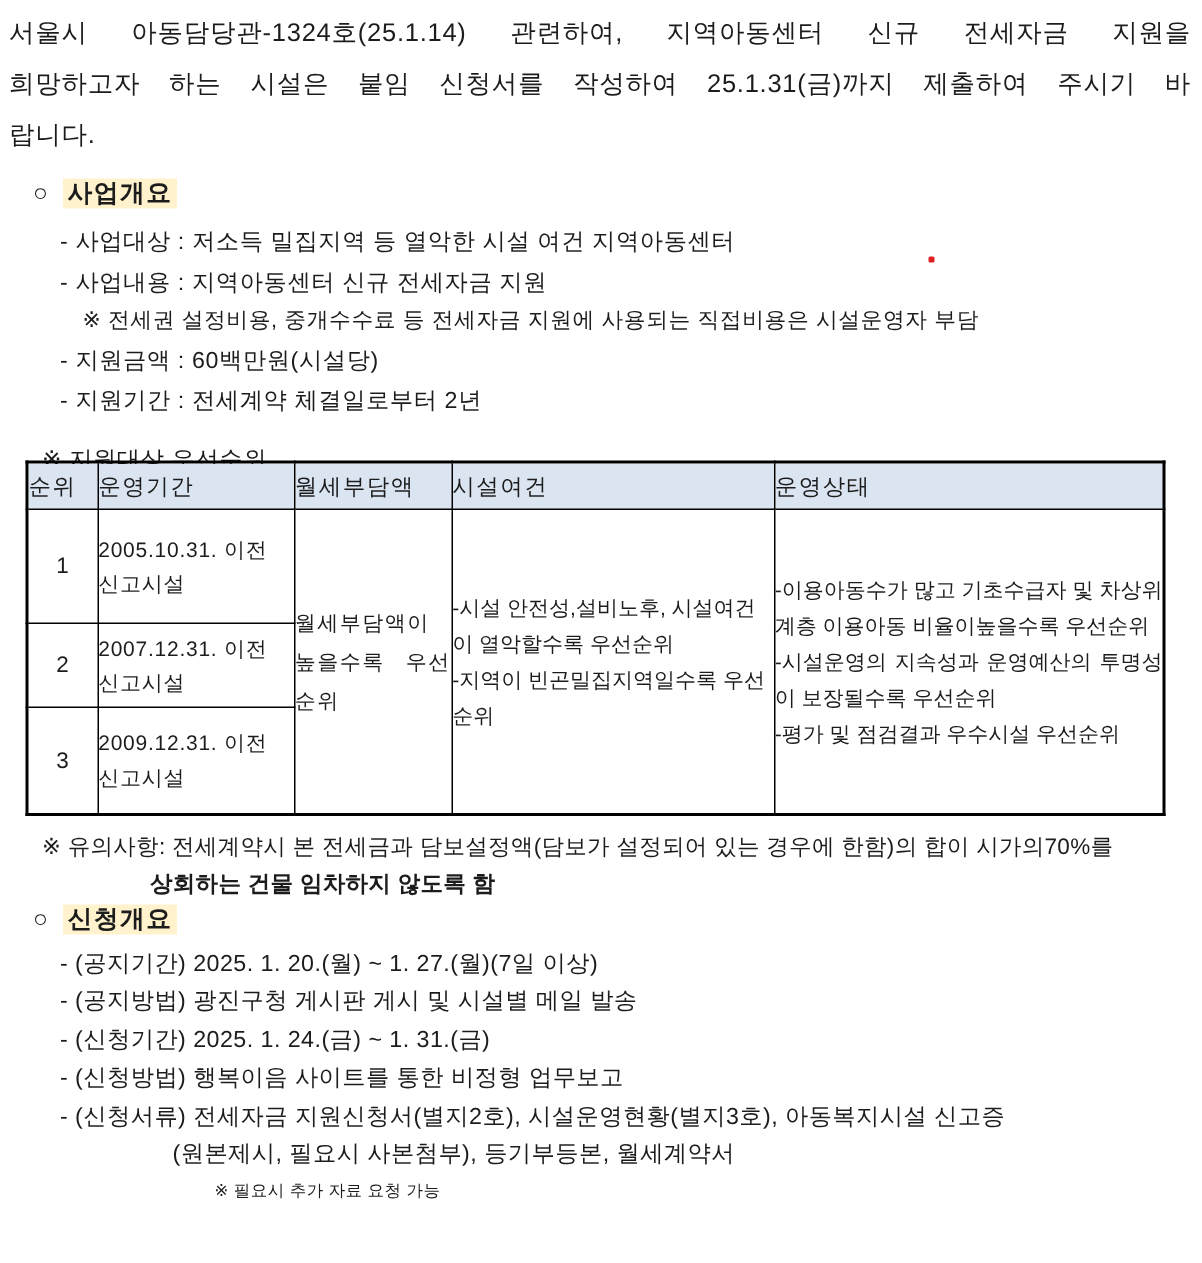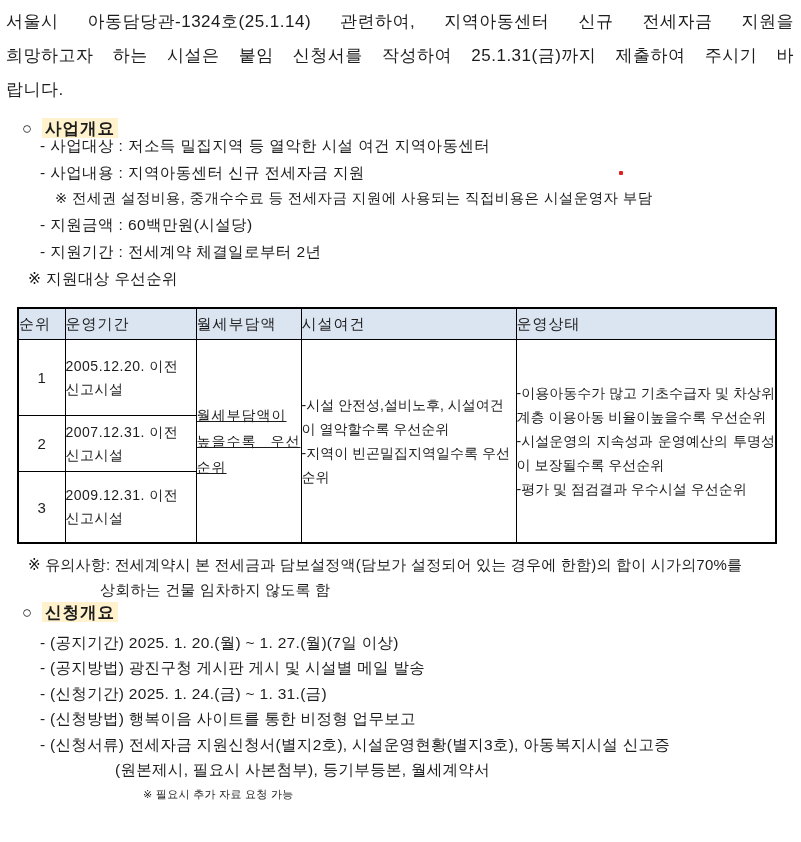--- a/index.html
+++ b/index.html
@@ -16,24 +16,24 @@
   .intro{position:absolute;top:5px;left:6px;width:788px;font-size:17px;line-height:34px;letter-spacing:0.5px;}
   .intro .jline{text-align:justify;text-align-last:justify;}
   .intro .lline{text-align:left;}
 
   
   .sec-head{position:absolute;left:6px;width:789px;font-size:16.5px;padding-left:16px;}
   .sec-head .marker{margin-right:10px;}
   .sec-head .title{background:var(--highlight-yellow);padding:1px 3px;font-weight:600;letter-spacing:1px;text-align:right;}
 
   
-  .biz-items{position:absolute;top:132px;left:6px;width:789px;font-size:15.5px;letter-spacing:0.4px;}
+  .biz-items{position:absolute;top:148px;left:6px;width:789px;font-size:15.5px;letter-spacing:0.4px;}
   .biz-items .item{padding-left:34px;line-height:27px;}
   .biz-items .note{padding-left:49px;line-height:25px;font-size:14.5px;}
-  .biz-items .priority{padding-left:22px;line-height:27px;}
+  .biz-items .priority{padding-left:22px;line-height:27px;margin-top:12px;}
 
   
   table.priority{
     position:absolute;top:307px;left:17px;
     border-collapse:collapse;table-layout:fixed;
     width:758px;font-size:14px;
     border:2px solid var(--border-black);
   }
   table.priority td,table.priority th{
     border:1px solid var(--border-black);
@@ -42,29 +42,29 @@
   }
   table.priority th{
     background:var(--table-header-bg);
     height:30px;text-align:left;font-size:15px;letter-spacing:1px;
   }
   .col-rank{width:47px;} .col-period{width:131px;} .col-rent{width:105px;}
   .col-cond{width:215px;} .col-oper{width:260px;}
   tr.r1 td{height:75px;} tr.r2 td{height:55px;} tr.r3 td{height:70px;}
   td.rank{text-align:center;font-size:15px;}
   td.period{text-align:left;padding:0 6px 0 10px;line-height:23px;letter-spacing:0.5px;}
-  td.rent{padding:0 8px;line-height:26px;text-align:justify;letter-spacing:1px;text-decoration:underline;}
+  td.rent{padding:0 8px;line-height:26px;text-align:justify;letter-spacing:1px;}
   td.cond,td.oper{padding:0 7px;line-height:24px;text-align:left;}
   td.oper{text-align:justify;}
   .cellline{margin:0;}
 
   
   .caution{position:absolute;top:552px;left:6px;width:793px;font-size:15px;line-height:25px;letter-spacing:0.2px;}
   .caution .c1{padding-left:22px;}
-  .caution .c2{padding-left:94px;}
+  .caution .c2{padding-left:94px;font-weight:bold;}
 
   
   .app-items{position:absolute;top:630px;left:6px;width:789px;font-size:15.5px;letter-spacing:0.3px;}
   .app-items .item{padding-left:34px;line-height:25.4px;}
   .app-items .cont{padding-left:109px;line-height:25.4px;}
   .app-items .note{padding-left:137px;line-height:25.4px;font-size:11px;}
 
   
   .red-dot{position:absolute;top:171px;left:619px;width:4px;height:4px;background:var(--red-mark);border-radius:1px;}
 </style>
@@ -104,21 +104,21 @@
     <tbody>
         <tr>
       <th>순위</th>
       <th>운영기간</th>
       <th>월세부담액</th>
       <th>시설여건</th>
       <th>운영상태</th>
     </tr>
     <tr class="r1">
       <td class="rank">1</td>
-      <td class="period">2005.12.20. 이전 신고시설</td>
+      <td class="period">2005.10.31. 이전 신고시설</td>
       <td class="rent" rowspan="3">월세부담액이 높을수록 우선순위</td>
       <td class="cond" rowspan="3">
         <p class="cellline">-시설 안전성,설비노후, 시설여건이 열악할수록 우선순위</p>
         <p class="cellline">-지역이 빈곤밀집지역일수록 우선순위</p>
       </td>
       <td class="oper" rowspan="3">
         <p class="cellline">-이용아동수가 많고 기초수급자 및 차상위계층 이용아동 비율이높을수록 우선순위</p>
         <p class="cellline">-시설운영의 지속성과 운영예산의 투명성이 보장될수록 우선순위</p>
         <p class="cellline">-평가 및 점검결과 우수시설 우선순위</p>
       </td>

